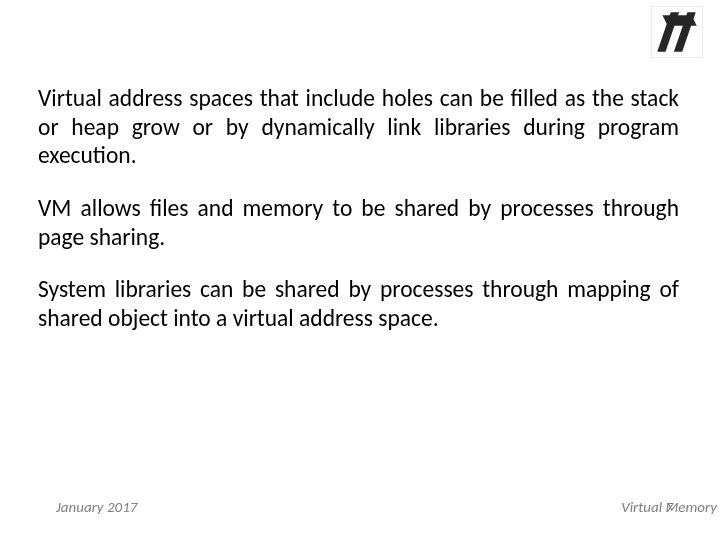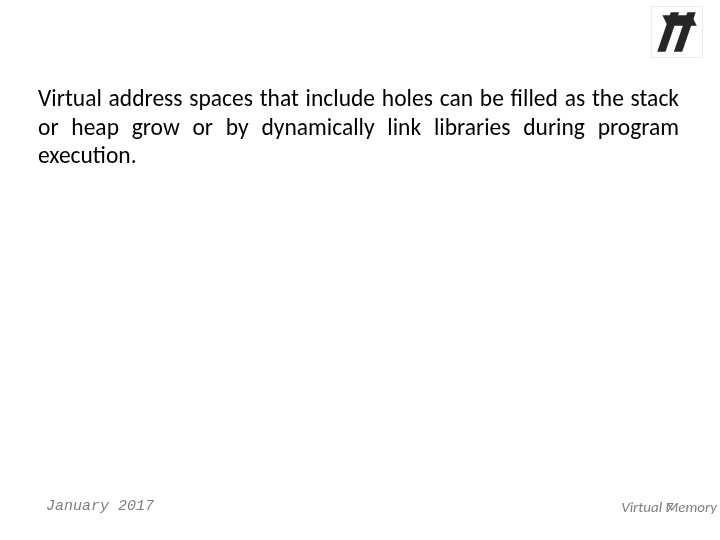--- a/index.html
+++ b/index.html
@@ -3,21 +3,21 @@
 <meta charset="utf-8">
 <style>
   * { margin: 0; padding: 0; box-sizing: border-box; }
   html, body { width: 720px; height: 540px; background: #fff; font-family: Calibri, "Segoe UI", Arial, sans-serif; color: #000; }
   .slide { position: relative; width: 717px; height: 540px; }
   .logo { position: absolute; top: 6px; right: 14px; width: 52px; height: 52px; }
   .logo svg { width: 100%; height: 100%; display: block; }
   .content { position: absolute; top: 84px; left: 38px; right: 38px; }
   .para { font-size: 23.5px; line-height: 1.22; text-align: justify; text-align-last: left; margin-bottom: 24px; }
   .footer { position: absolute; bottom: 18px; left: 0; right: 0; height: 24px; font-size: 15px; color: #7f7f7f; font-style: italic; font-family: Calibri, "Segoe UI", Arial, sans-serif; }
-  .footer .date { position: absolute; left: 46px; font-family: Liberation Mono, monospace; }
+  .footer .date { position: absolute; left: 56px; }
   .footer .title { position: absolute; left: 0; right: 0; text-align: right; }
   .footer .page { position: absolute; right: 44px; }
 </style>
 </head>
 <body>
 
 <div class="slide">
 
   <div class="logo">
     <svg viewBox="0 0 100 100">
@@ -25,20 +25,22 @@
       <g fill="#262626">
         <polygon points="12,88 38,12 54,12 28,88"></polygon>
         <polygon points="44,88 70,12 86,12 60,88"></polygon>
         <polygon points="22,18 78,18 88,38 32,38"></polygon>
       </g>
     </svg>
   </div>
 
   <div class="content">
     <p class="para">Virtual address spaces that include holes can be filled as the stack or heap grow or by dynamically link libraries during program execution.</p>
+    <p class="para">VM allows files and memory to be shared by processes through page sharing.</p>
+    <p class="para">System libraries can be shared by processes through mapping of shared object into a virtual address space.</p>
   </div>
 
   <div class="footer">
     <span class="date">January 2017</span>
     <span class="title">Virtual Memory</span>
     <span class="page">7</span>
   </div>
 
 </div>
 

